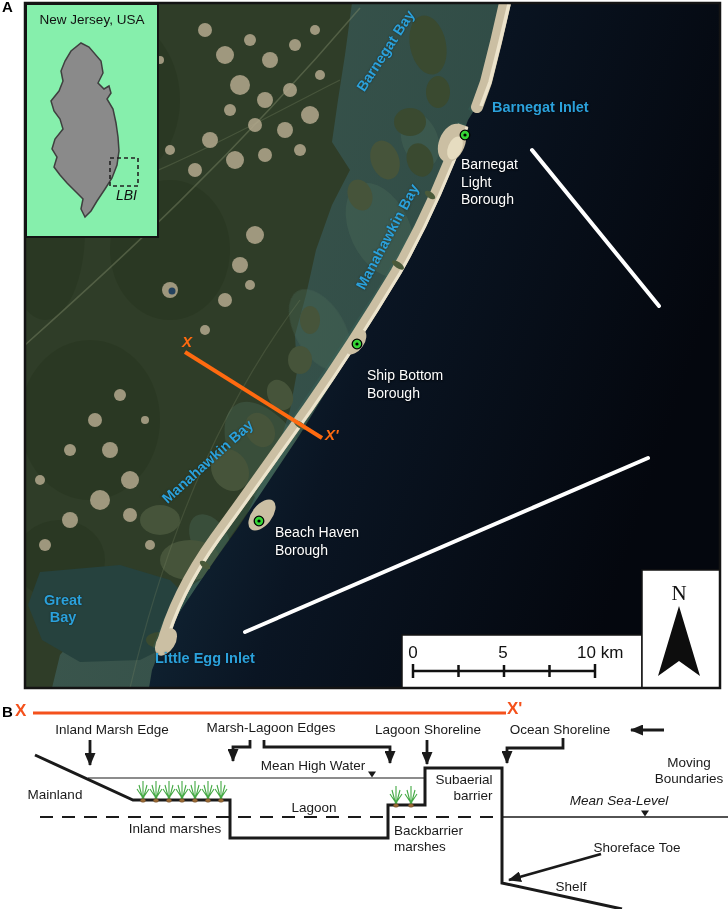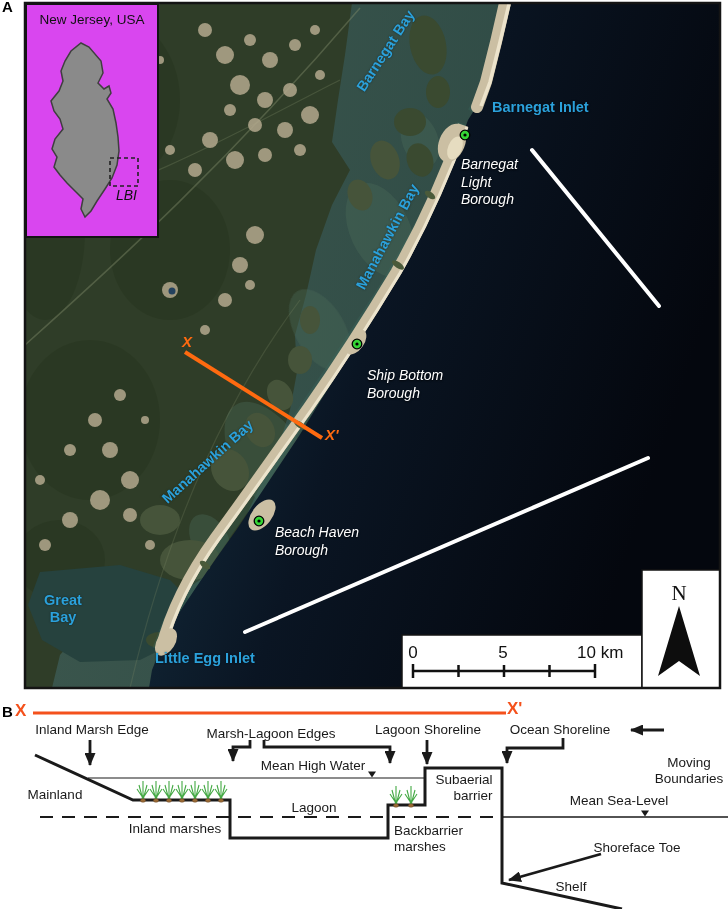--- a/index.html
+++ b/index.html
@@ -9,25 +9,25 @@
   .panel-b{position:absolute;left:0;top:695px;width:728px;height:214px;}
   svg{position:absolute;left:0;top:0;}
   .panel-letter{position:absolute;font-weight:bold;font-size:15px;color:#000;z-index:30;}
   
   .map-label{position:absolute;z-index:20;white-space:pre-line;line-height:1.2;}
   .cc{transform:translate(-50%,-50%);text-align:center;}
   .water{color:#2ba1db;font-size:14.5px;font-weight:600;
          text-shadow:0 0 2px rgba(0,0,0,.55);white-space:nowrap;}
   .water-ml{white-space:pre-line;}
   .place{color:#ffffff;font-size:14px;line-height:17.5px;
-         text-shadow:0 1px 2px rgba(0,0,0,.8);font-style:italic;}
+         text-shadow:0 1px 2px rgba(0,0,0,.8);}
   .lbi{color:#d8d8d8;font-size:22px;line-height:29px;text-shadow:0 1px 2px rgba(0,0,0,.6);}
   .transect-x{color:#ff6a10;font-size:15px;font-weight:bold;font-style:italic;}
   
-  .inset{position:absolute;left:25px;top:3px;width:134px;height:235px;background:#d946ef;
+  .inset{position:absolute;left:25px;top:3px;width:134px;height:235px;background:#86efac;
          border:2px solid #141414;z-index:25;box-sizing:border-box;}
   .inset-title{position:absolute;left:0;top:7px;width:100%;text-align:center;
                font-size:13.5px;color:#111;white-space:nowrap;}
   .inset-lbi{position:absolute;left:89px;top:182px;font-size:14px;color:#111;font-style:italic;}
   
   .blabel{position:absolute;z-index:20;font-size:13.5px;color:#1a1a1a;
           white-space:pre-line;line-height:15.5px;}
   .bx{color:#f4511c;font-size:17px;font-weight:bold;}
 </style>
 </head>
@@ -308,31 +308,31 @@
         <use href="#grass" x="189" y="85"></use>
           <use href="#grass" x="202" y="85"></use>
         <use href="#grass" x="215" y="85"></use>
       </g>
       <g>
         <use href="#grass" x="390" y="90"></use>
           <use href="#grass" x="405" y="90"></use>
       </g>
     </svg>
 
-    <div class="blabel cc" style="left:92px;top:35px;">Inland Marsh Edge</div>
-    <div class="blabel cc" style="left:271px;top:39px;">Marsh-Lagoon Edges</div>
+    <div class="blabel cc" style="left:112px;top:35px;">Inland Marsh Edge</div>
+    <div class="blabel cc" style="left:271px;top:33px;">Marsh-Lagoon Edges</div>
     <div class="blabel cc" style="left:428px;top:35px;">Lagoon Shoreline</div>
     <div class="blabel cc" style="left:560px;top:35px;">Ocean Shoreline</div>
     <div class="blabel cc" style="left:689px;top:43px;margin-top:32px;">Moving
 Boundaries</div>
     <div class="blabel cc" style="left:55px;top:100px;">Mainland</div>
     <div class="blabel cc" style="left:313px;top:71px;">Mean High Water</div>
     <div class="blabel cc" style="left:314px;top:113px;">Lagoon</div>
     <div class="blabel cc" style="left:175px;top:134px;">Inland marshes</div>
     <div class="blabel cc" style="left:464px;top:92px;text-align:right;">Subaerial
 barrier</div>
     <div class="blabel" style="left:394px;top:128px;">Backbarrier
 marshes</div>
-    <div class="blabel cc" style="left:619px;top:106px;">Mean Sea-Level</div>
+    <div class="blabel cc" style="left:619px;top:106px;font-style:italic;">Mean Sea-Level</div>
     <div class="blabel cc" style="left:637px;top:153px;">Shoreface Toe</div>
     <div class="blabel cc" style="left:571px;top:192px;">Shelf</div>
   </div>
 </div>
 
 </body></html>

